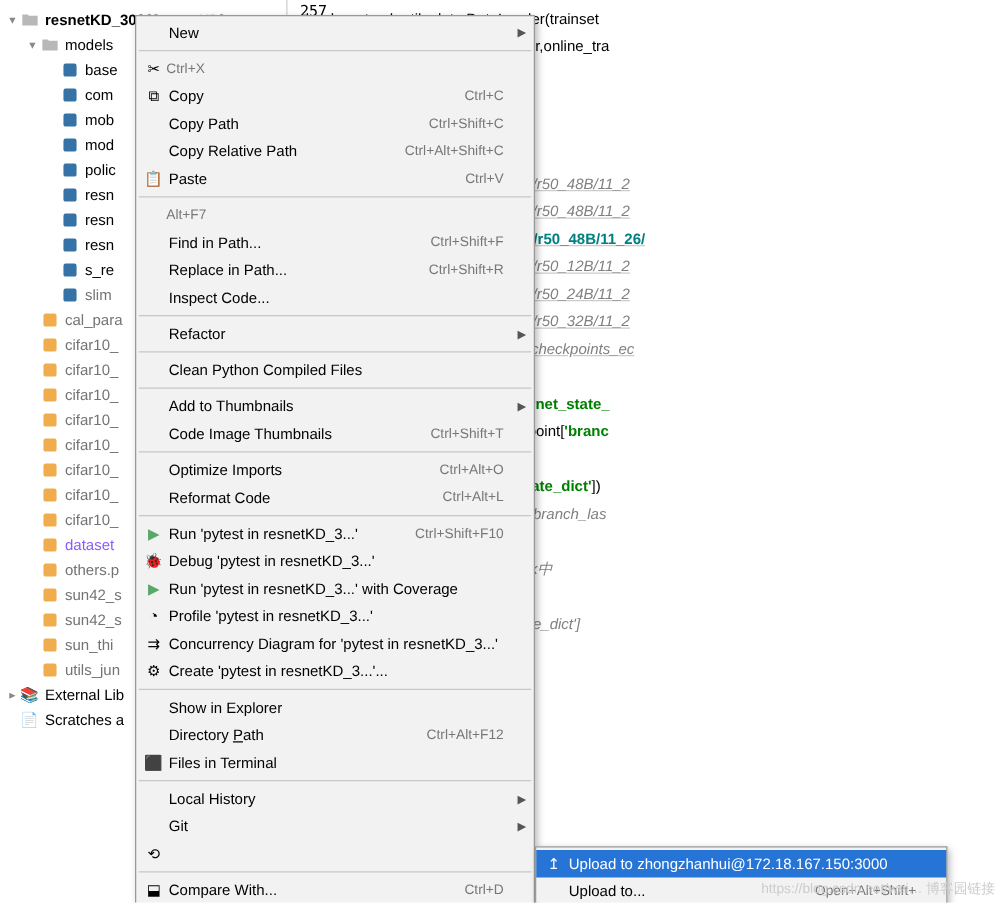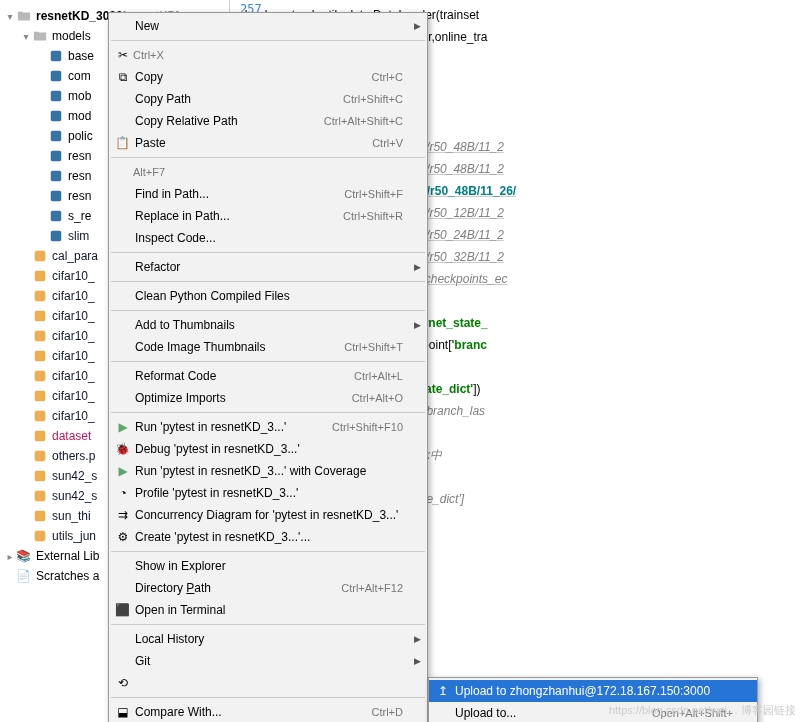--- a/index.html
+++ b/index.html
@@ -5,25 +5,25 @@
 * { margin: 0; padding: 0; box-sizing: border-box; font-family: "Segoe UI", Arial, sans-serif; font-size: 12px; }
 body { width: 800px; height: 722px; background: #fff; overflow: hidden; position: relative; }
 .tree { position: absolute; left: 0; top: 0; width: 230px; height: 722px; border-right: 1px solid #d0d0d0; padding-top: 6px; }
 .tree-row { display: flex; align-items: center; height: 20px; padding-left: 4px; white-space: nowrap; }
 .indent { display: inline-block; }
 .arrow { width: 12px; color: #888; font-size: 10px; text-align: center; }
 .folder-icon, .py-icon, .ext-icon { width: 16px; height: 16px; margin-right: 4px; display: inline-flex; align-items: center; justify-content: center; }
 .folder-icon svg, .py-icon svg { width: 14px; height: 14px; }
 .tree-label { color: #000; }
 .tree-label.bold { font-weight: bold; }
-.tree-label.teal { color: #0f172a; }
-.tree-label.red { color: #be185d; }
+.tree-label.teal { color: #737373; }
+.tree-label.red { color: #8b5cf6; }
 .tree-label.suffix { color: #888; }
 .editor { position: absolute; left: 230px; top: 0; right: 0; height: 722px; padding: 4px 0 0 8px; font-family: Consolas, monospace; font-size: 13px; line-height: 22px; white-space: nowrap; overflow: hidden; }
-.line-num { position: absolute; left: 240px; top: 2px; color: #3b82f6; font-family: Consolas, monospace; font-size: 12px; }
+.line-num { position: absolute; left: 240px; top: 2px; color: #000000; font-family: Consolas, monospace; font-size: 12px; }
 .code-line { height: 22px; }
 .id { color: #000; }
 .gray-it { color: #808080; font-style: italic; }
 .teal-bold { color: #008080; font-weight: bold; }
 .str { color: #008000; font-weight: bold; }
 .underline { text-decoration: underline; text-decoration-color: #ccc; }
 .context-menu { position: absolute; left: 108px; top: 12px; width: 320px; background: #f2f2f2; border: 1px solid #999; box-shadow: 2px 2px 6px rgba(0,0,0,0.3); padding: 2px 0; }
 .menu-item { display: flex; align-items: center; height: 22px; padding: 0 24px 0 4px; cursor: default; position: relative; }
 .menu-item.hl { background: #2675d6; color: #fff; }
 .menu-icon { width: 20px; display: inline-flex; align-items: center; justify-content: center; }
@@ -402,27 +402,27 @@
       <span class="submenu-arrow">▶</span>
     </div>
   <div class="menu-item">
       <span class="menu-icon"></span>
       <span class="menu-text">Code Image Thumbnails</span>
       <span class="menu-shortcut">Ctrl+Shift+T</span>
     </div>
   <div class="menu-sep"></div>
   <div class="menu-item">
       <span class="menu-icon"></span>
+      <span class="menu-text">Optimize Imports</span>
+      <span class="menu-shortcut">Ctrl+Alt+O</span>
+    </div>
+  <div class="menu-item">
+      <span class="menu-icon"></span>
       <span class="menu-text">Reformat Code</span>
       <span class="menu-shortcut">Ctrl+Alt+L</span>
-    </div>
-  <div class="menu-item">
-      <span class="menu-icon"></span>
-      <span class="menu-text">Optimize Imports</span>
-      <span class="menu-shortcut">Ctrl+Alt+O</span>
     </div>
   <div class="menu-sep"></div>
   <div class="menu-item">
       <span class="menu-icon" style="color:#59a869">▶</span>
       <span class="menu-text">Run 'pytest in resnetKD_3...'</span>
       <span class="menu-shortcut">Ctrl+Shift+F10</span>
     </div>
   <div class="menu-item">
       <span class="menu-icon" style="color:#59a869">🐞</span>
       <span class="menu-text">Debug 'pytest in resnetKD_3...'</span>
@@ -448,21 +448,21 @@
       <span class="menu-icon"></span>
       <span class="menu-text">Show in Explorer</span>
     </div>
   <div class="menu-item">
       <span class="menu-icon"></span>
       <span class="menu-text">Directory <span class="underline-u">P</span>ath</span>
       <span class="menu-shortcut">Ctrl+Alt+F12</span>
     </div>
   <div class="menu-item">
       <span class="menu-icon">⬛</span>
-      <span class="menu-text">Open in Terminal</span>
+      <span class="menu-text">Files in Terminal</span>
     </div>
   <div class="menu-sep"></div>
   <div class="menu-item">
       <span class="menu-icon"></span>
       <span class="menu-text">Local History</span>
       <span class="submenu-arrow">▶</span>
     </div>
   <div class="menu-item">
       <span class="menu-icon"></span>
       <span class="menu-text">Git</span>

